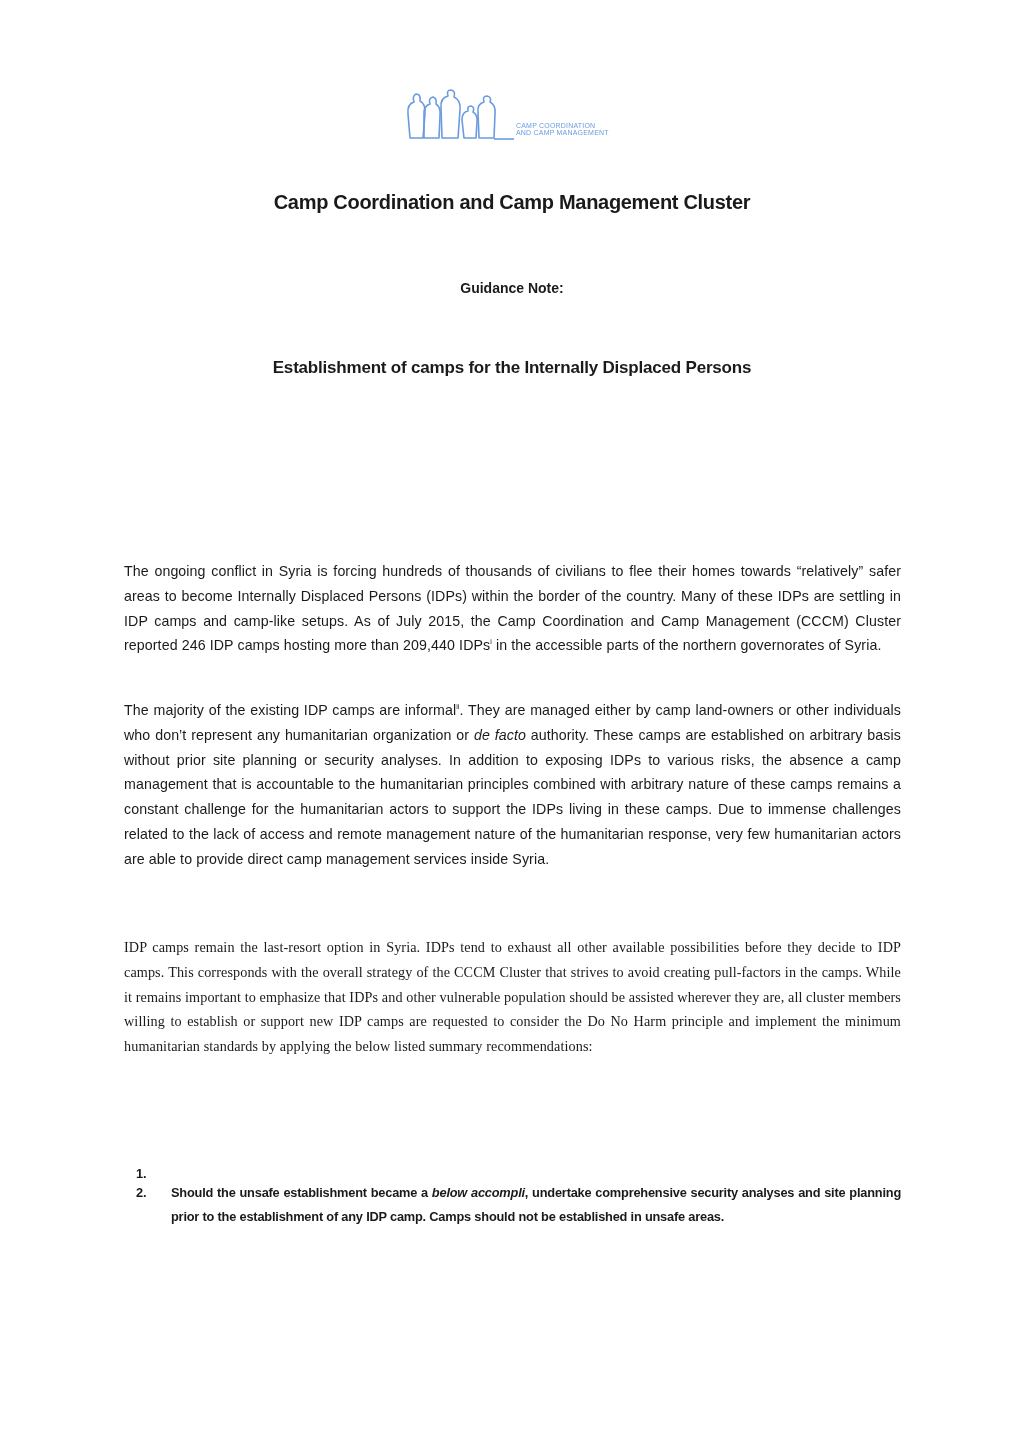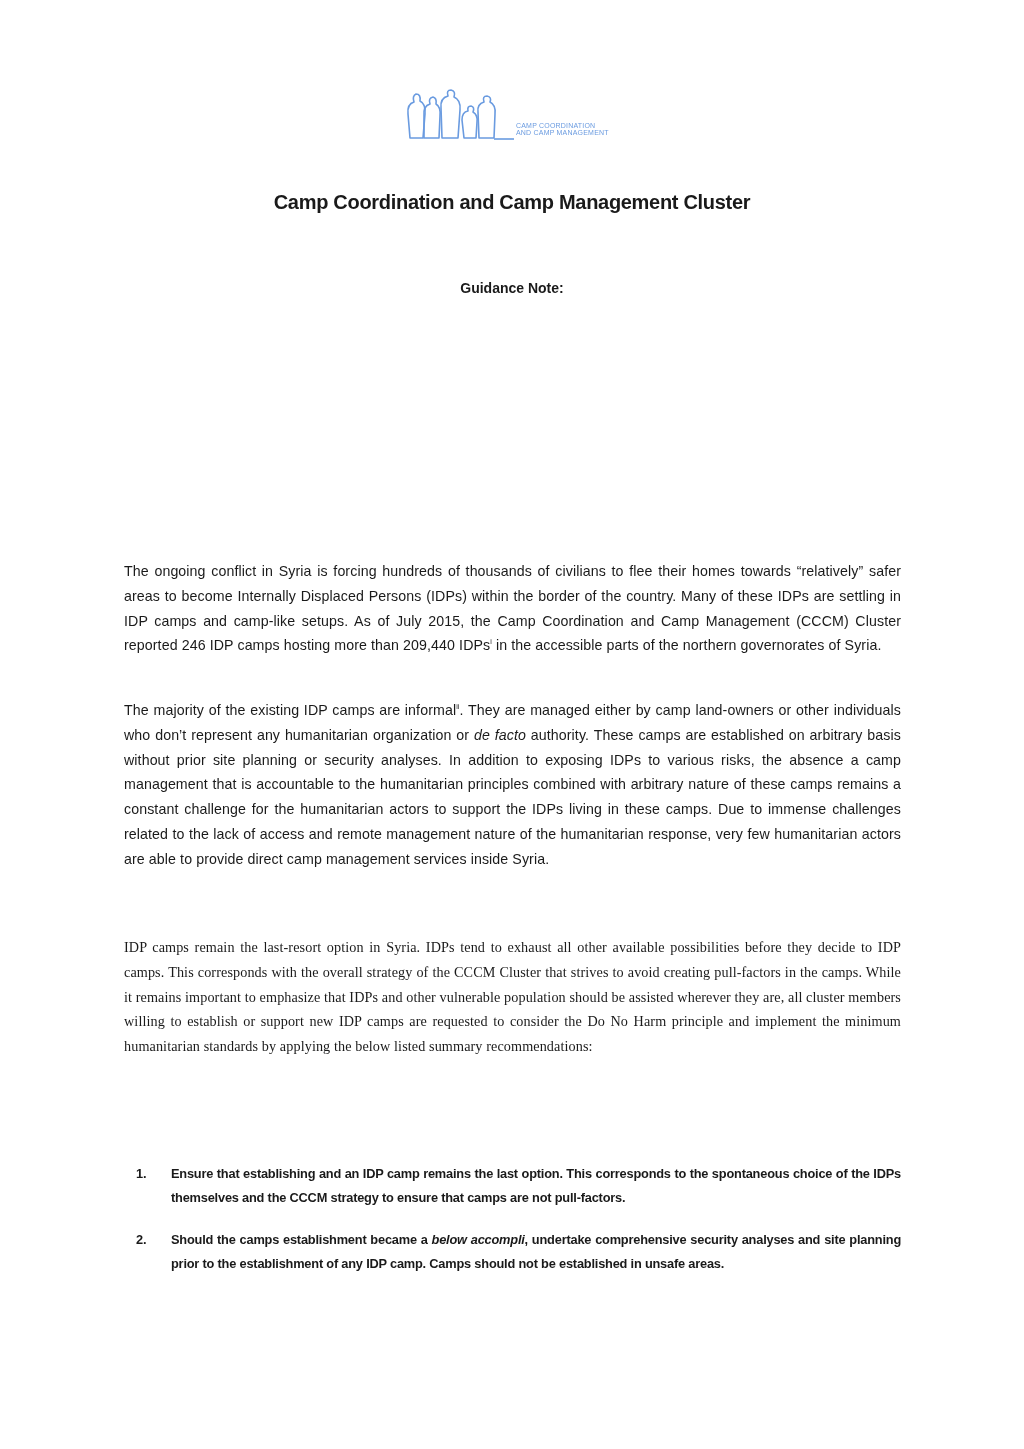--- a/index.html
+++ b/index.html
@@ -52,38 +52,38 @@
       </g>
     </svg>
     <div class="logo-text">
       <div>CAMP COORDINATION</div>
       <div>AND CAMP MANAGEMENT</div>
     </div>
   </div>
 
   <div class="title t1">Camp Coordination and Camp Management Cluster</div>
   <div class="title t2">Guidance Note:</div>
+  <div class="title t3">Establishment of camps for the Internally Displaced Persons</div>
 
 
   <div class="body-text p1">
     <p><span>The ongoing conflict in Syria is forcing hundreds of thousands of civilians to flee their homes towards “relatively” safer areas to become Internally Displaced Persons (IDPs) within the border of the country. Many of these IDPs are settling in IDP camps and camp-like setups. As of July 2015, the Camp Coordination and Camp Management (CCCM) Cluster reported 246 IDP camps hosting more than 209,440 IDPs</span><sup>i</sup><span> in the accessible parts of the northern governorates of Syria.</span></p>
   </div>
 
   <div class="body-text p2">
     <p><span>The majority of the existing IDP camps are informal</span><sup>ii</sup><span>. They are managed either by camp land-owners or other individuals who don’t represent any humanitarian organization or </span><em>de facto</em><span> authority. These camps are established on arbitrary basis without prior site planning or security analyses. In addition to exposing IDPs to various risks, the absence a camp management that is accountable to the humanitarian principles combined with arbitrary nature of these camps remains a constant challenge for the humanitarian actors to support the IDPs living in these camps. Due to immense challenges related to the lack of access and remote management nature of the humanitarian response, very few humanitarian actors are able to provide direct camp management services inside Syria.</span></p>
   </div>
 
   <div class="body-text p3">
     <p>IDP camps remain the last-resort option in Syria. IDPs tend to exhaust all other available possibilities before they decide to IDP camps. This corresponds with the overall strategy of the CCCM Cluster that strives to avoid creating pull-factors in the camps. While it remains important to emphasize that IDPs and other vulnerable population should be assisted wherever they are, all cluster members willing to establish or support new IDP camps are requested to consider the Do No Harm principle and implement the minimum humanitarian standards by applying the below listed summary recommendations:</p>
   </div>
 
   <div class="rec-list">
     <div class="rec-item">
       <span class="rec-num">1.</span>
-      <span>Ensure that establishing and an IDP camp remains the last option. This corresponds to the spontaneous choice of the IDPs themselves and the CCCM strategy to ensure that camps are not pull-factors.</span>
     </div>
     <div class="rec-item">
       <span class="rec-num">2.</span>
-      <span>Should the camps establishment became a </span><em>below accompli</em><span>, undertake comprehensive security analyses and site planning prior to the establishment of any IDP camp. Camps should not be established in unsafe areas.</span>
+      <span>Should the unsafe establishment became a </span><em>below accompli</em><span>, undertake comprehensive security analyses and site planning prior to the establishment of any IDP camp. Camps should not be established in unsafe areas.</span>
     </div>
   </div>
 
 </div>
 
 </body></html>

